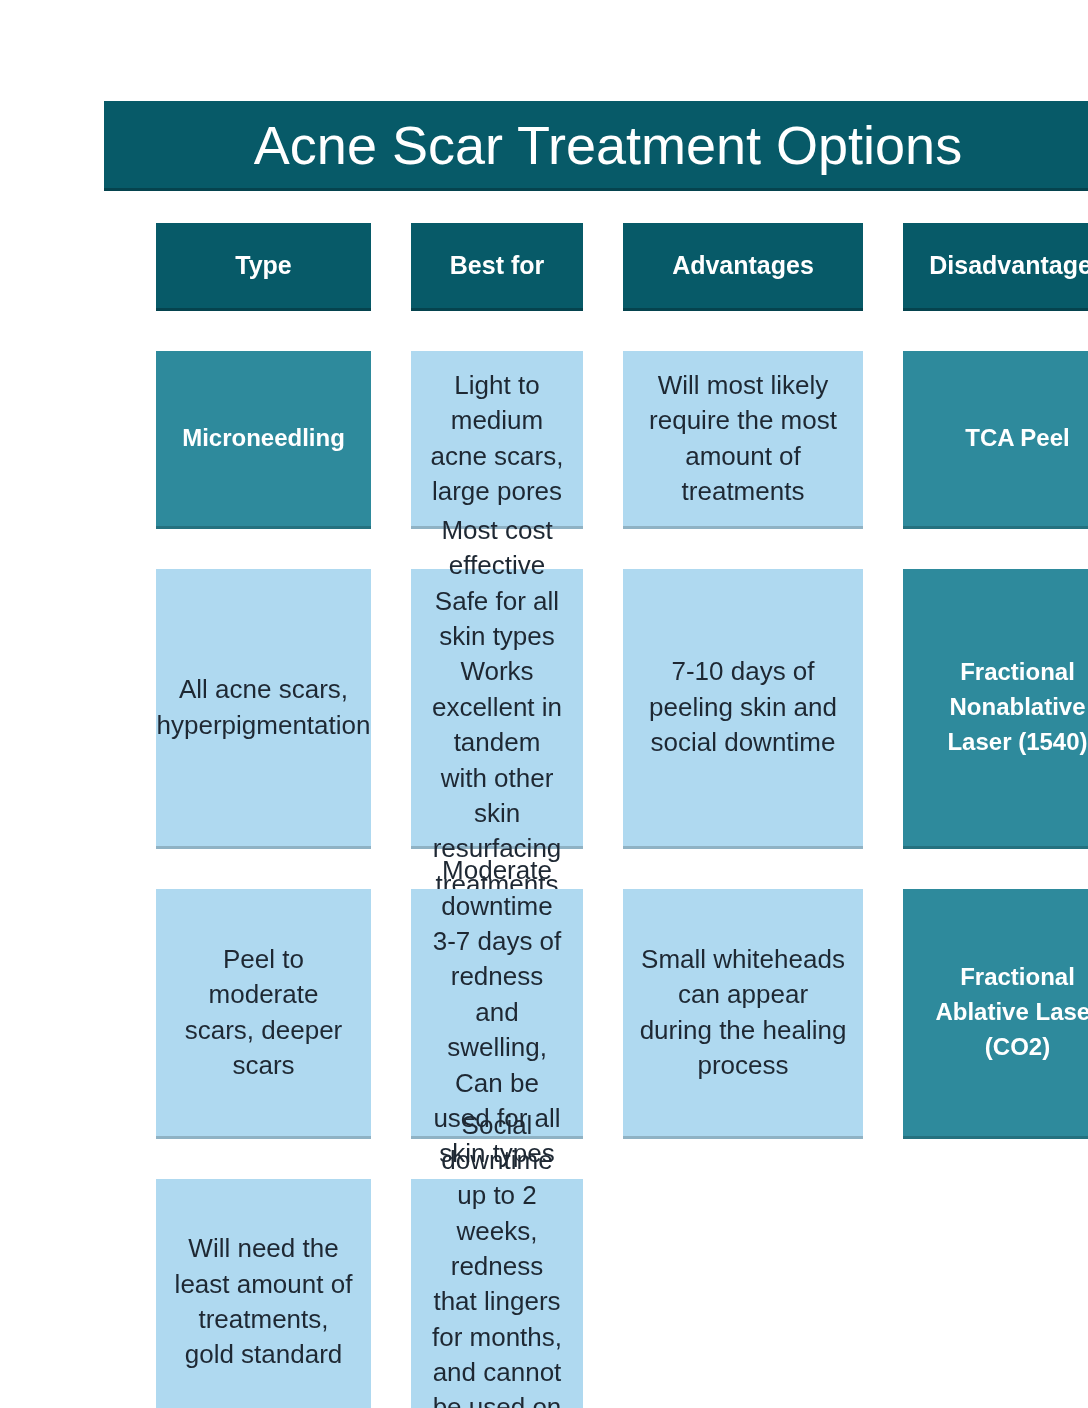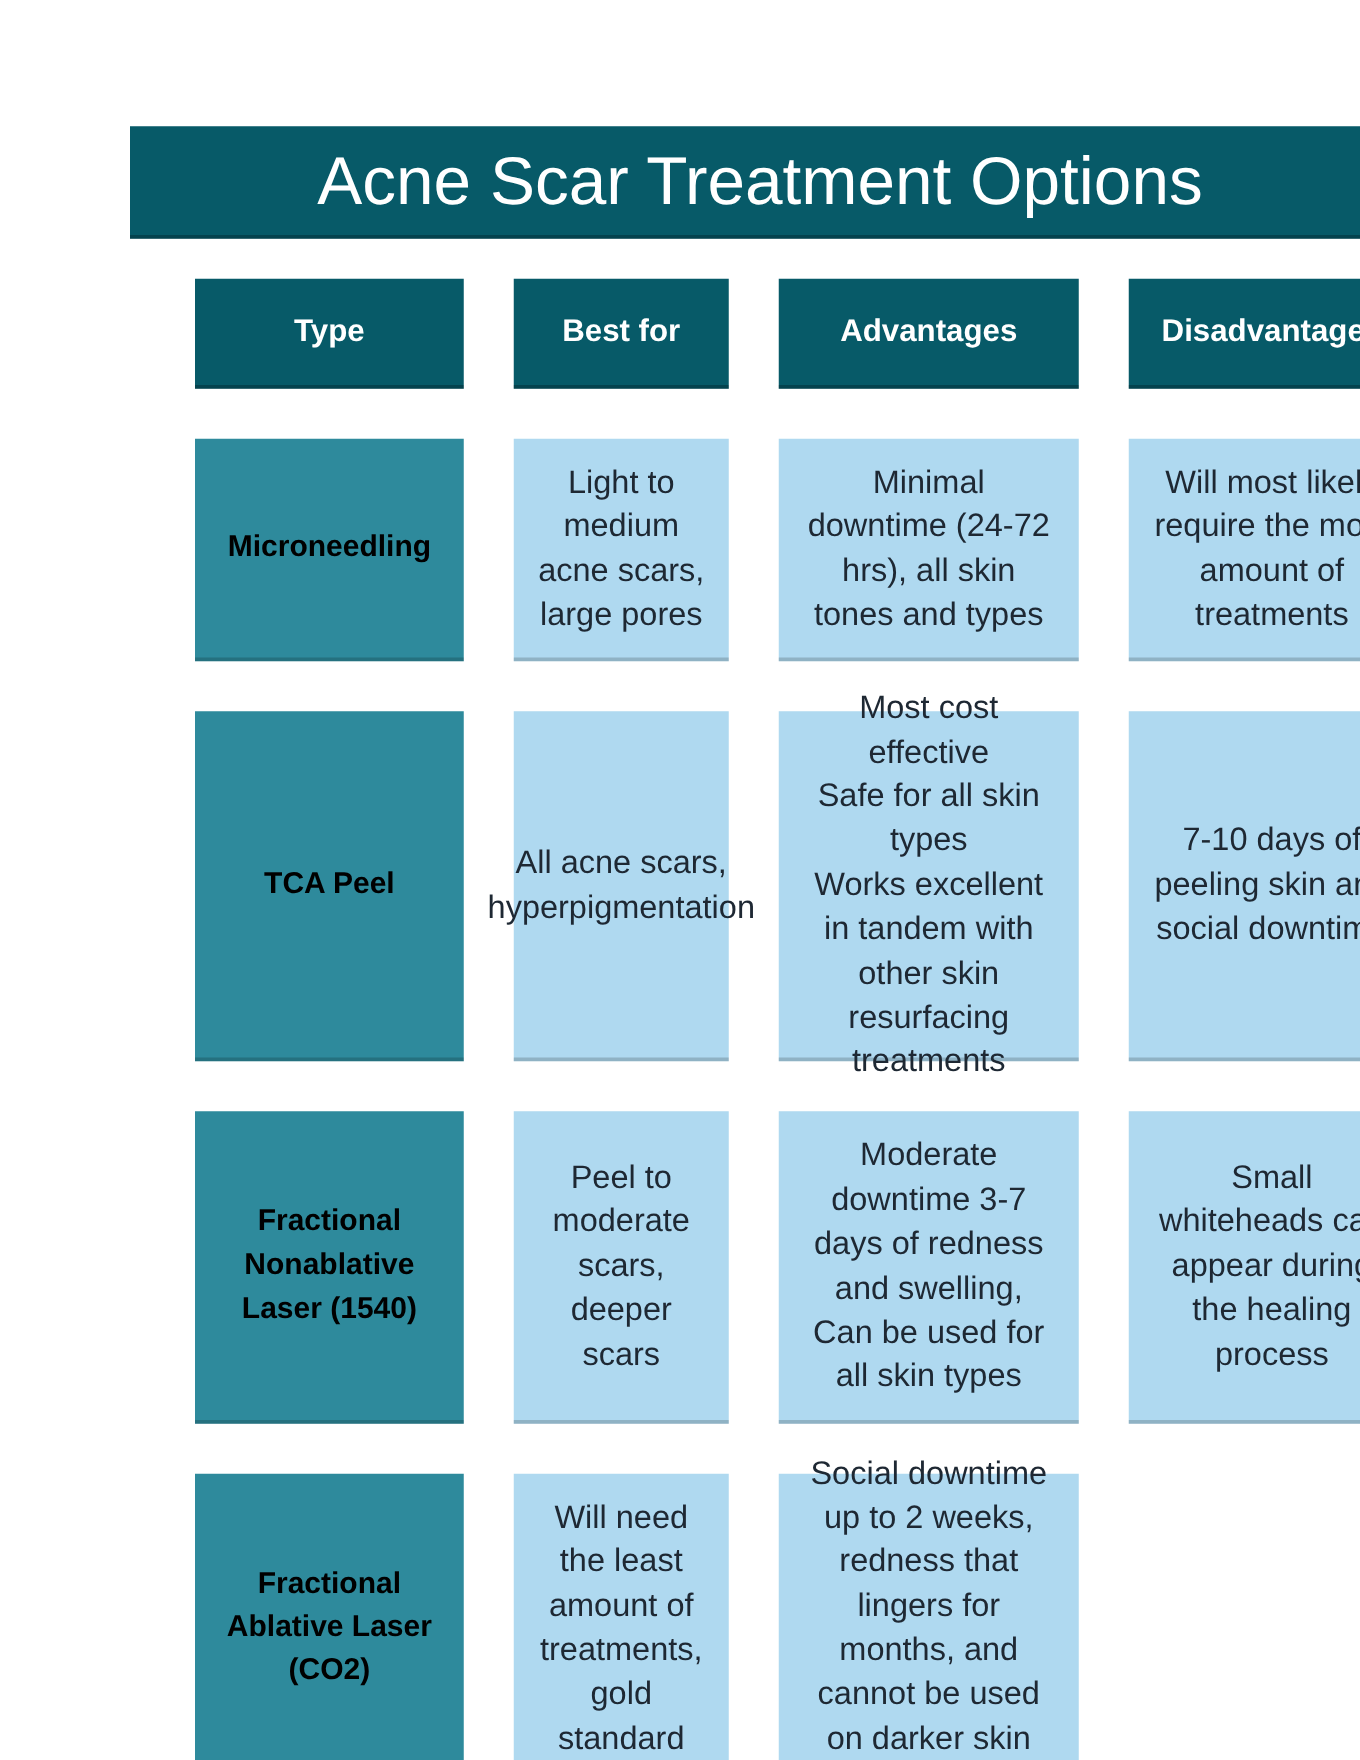--- a/index.html
+++ b/index.html
@@ -51,21 +51,21 @@
   .head-cell {
     background: #075a68;
     color: #ffffff;
     font-size: 25px;
     font-weight: 700;
     border-bottom-color: rgba(0,0,0,0.25);
   }
 
   .label-cell {
     background: #2e8a9c;
-    color: #000000;
+    color: #ffffff;
     font-size: 24px;
     font-weight: 700;
     line-height: 1.45;
     padding: 0 22px;
     overflow-wrap: break-word;
   }
 
   .body-cell {
     background: #afd9f0;
     color: #1e2833;
@@ -85,21 +85,20 @@
 
   <div class="grid">
 
     <div class="cell head-cell">Type</div>
     <div class="cell head-cell">Best for</div>
     <div class="cell head-cell">Advantages</div>
     <div class="cell head-cell">Disadvantages</div>
 
     <div class="cell label-cell">Microneedling</div>
     <div class="cell body-cell">Light to medium acne scars, large pores</div>
-    <div class="cell body-cell">Minimal downtime (24-72 hrs), all skin tones and types</div>
     <div class="cell body-cell">Will most likely require the most amount of treatments</div>
 
     <div class="cell label-cell">TCA Peel</div>
     <div class="cell body-cell">All acne scars, hyperpigmentation</div>
     <div class="cell body-cell">Most cost effective
 Safe for all skin types
 Works excellent in tandem with other skin resurfacing treatments</div>
     <div class="cell body-cell">7-10 days of peeling skin and social downtime</div>
 
     <div class="cell label-cell">Fractional

